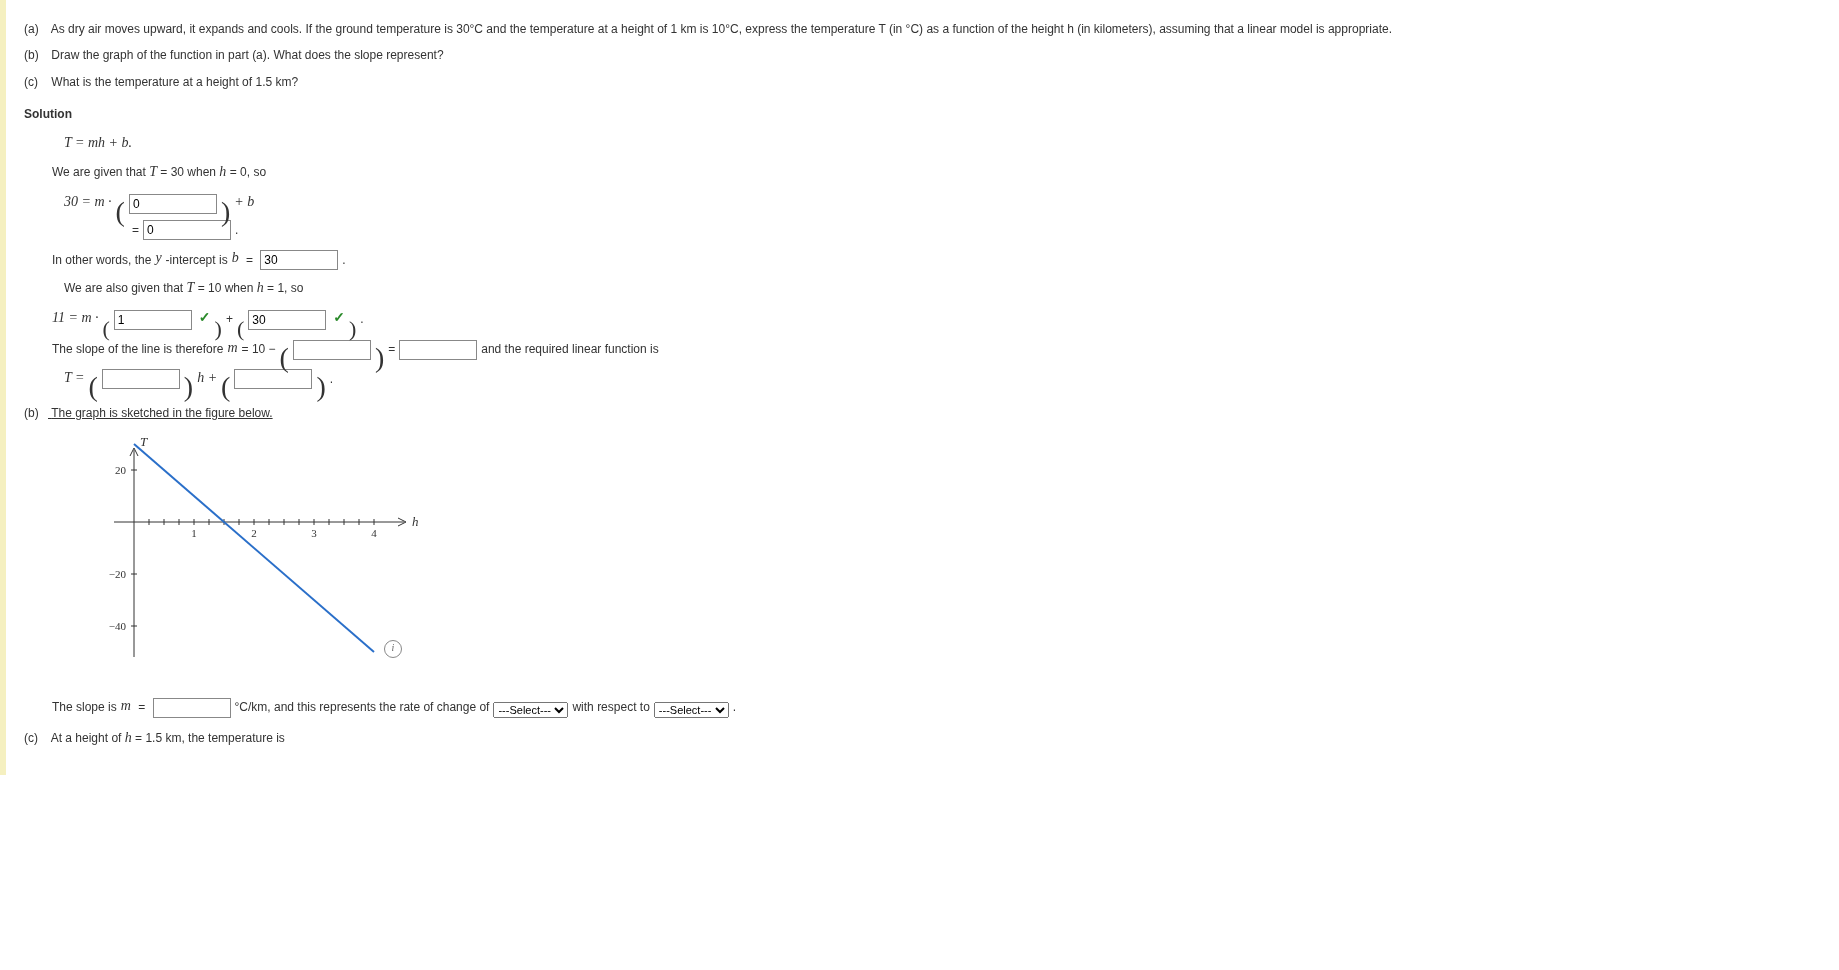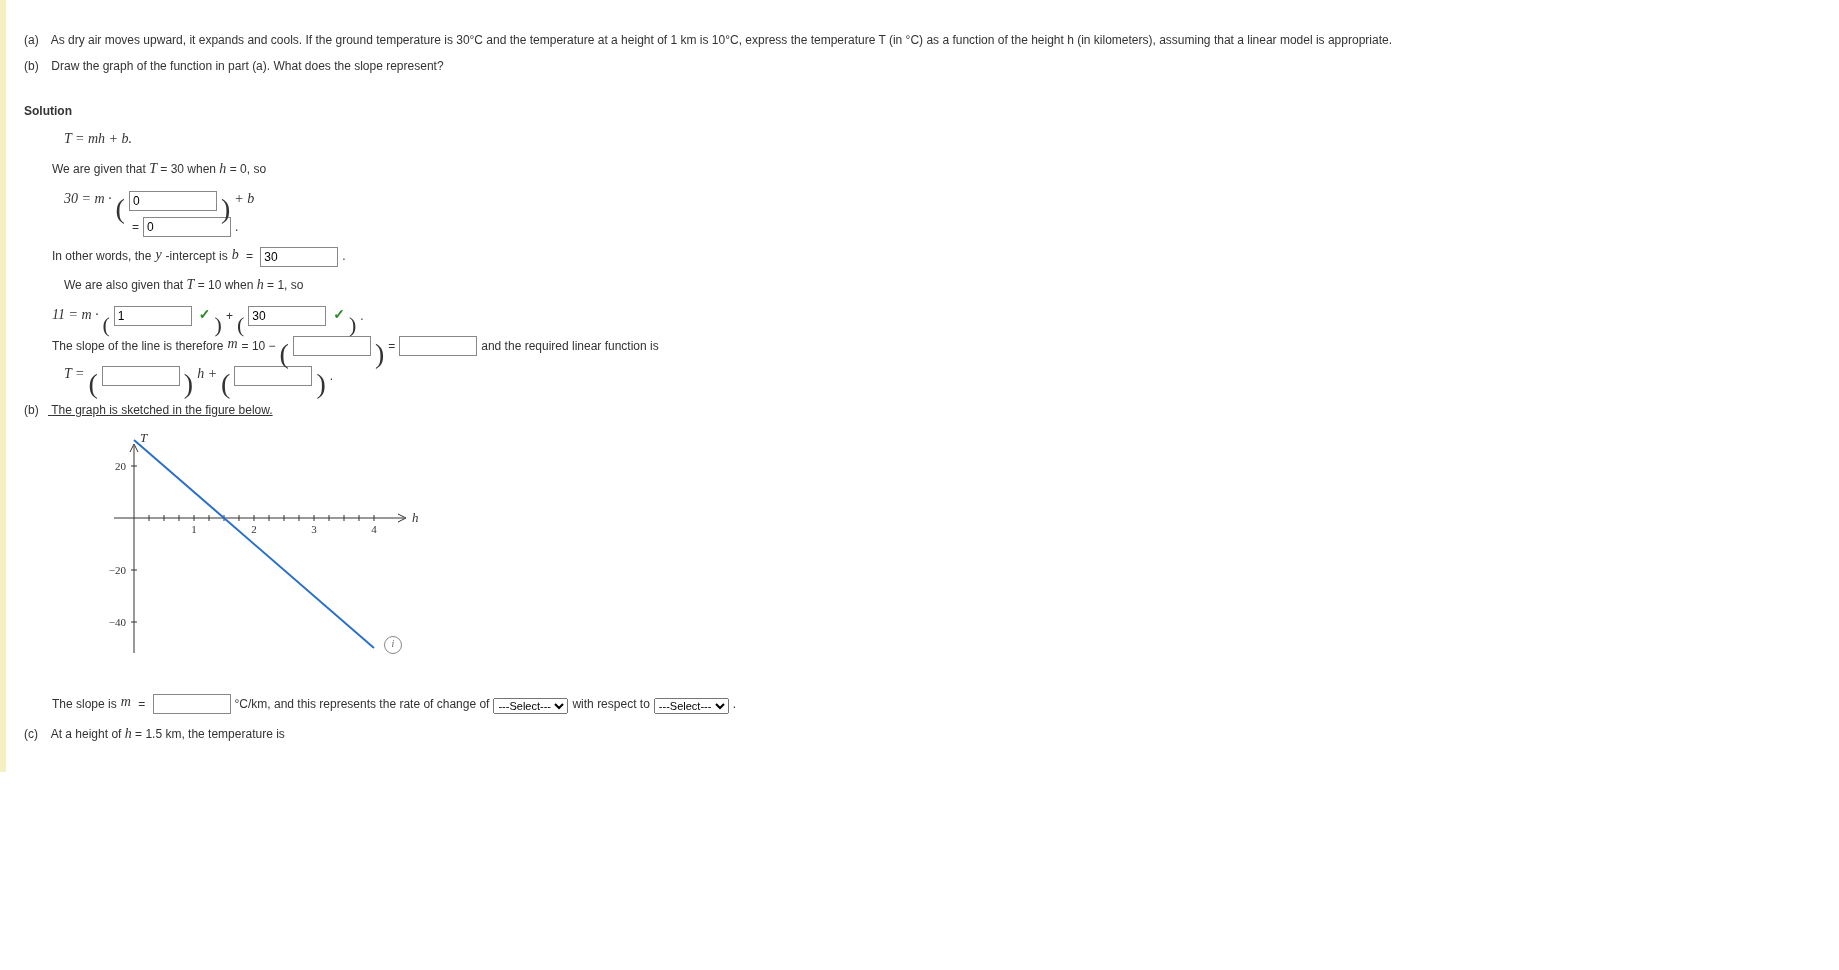--- a/index.html
+++ b/index.html
@@ -4,21 +4,21 @@
 <style>
   body {
     margin: 0;
     font-family: Verdana, Geneva, sans-serif;
     font-size: 12px;
     color: #333;
     background: #fff;
   }
   .page {
     border-left: 6px solid #f5f0c0;
-    padding: 24px 10px 20px 18px;
+    padding: 13px 10px 20px 18px;
   }
   .row {
     margin: 6px 0;
     line-height: 1.7;
   }
   .indent1 { margin-left: 28px; }
   .indent2 { margin-left: 40px; }
   .label-part {
     display: inline-block;
     width: 24px;
@@ -93,22 +93,26 @@
   <div class="row">
     <span class="label-part">(a)</span>
     <span>As dry air moves upward, it expands and cools. If the ground temperature is 30°C and the temperature at a height of 1 km is 10°C, express the temperature T (in °C) as a function of the height h (in kilometers), assuming that a linear model is appropriate.</span>
   </div>
 
   <div class="row">
     <span class="label-part">(b)</span>
     <span>Draw the graph of the function in part (a). What does the slope represent?</span>
   </div>
 
-
-  <div class="row" style="margin-top:24px;">
+  <div class="row">
+    <span class="label-part">(c)</span>
+    <span>What is the temperature at a height of 1.5 km?</span>
+  </div>
+
+  <div class="row" style="margin-top:12px;">
     <strong class="sol">Solution</strong>
   </div>
 
   
 
   <div class="row indent2">
     <span class="ital">T = mh + b.</span>
   </div>
 
   <div class="row indent1">

